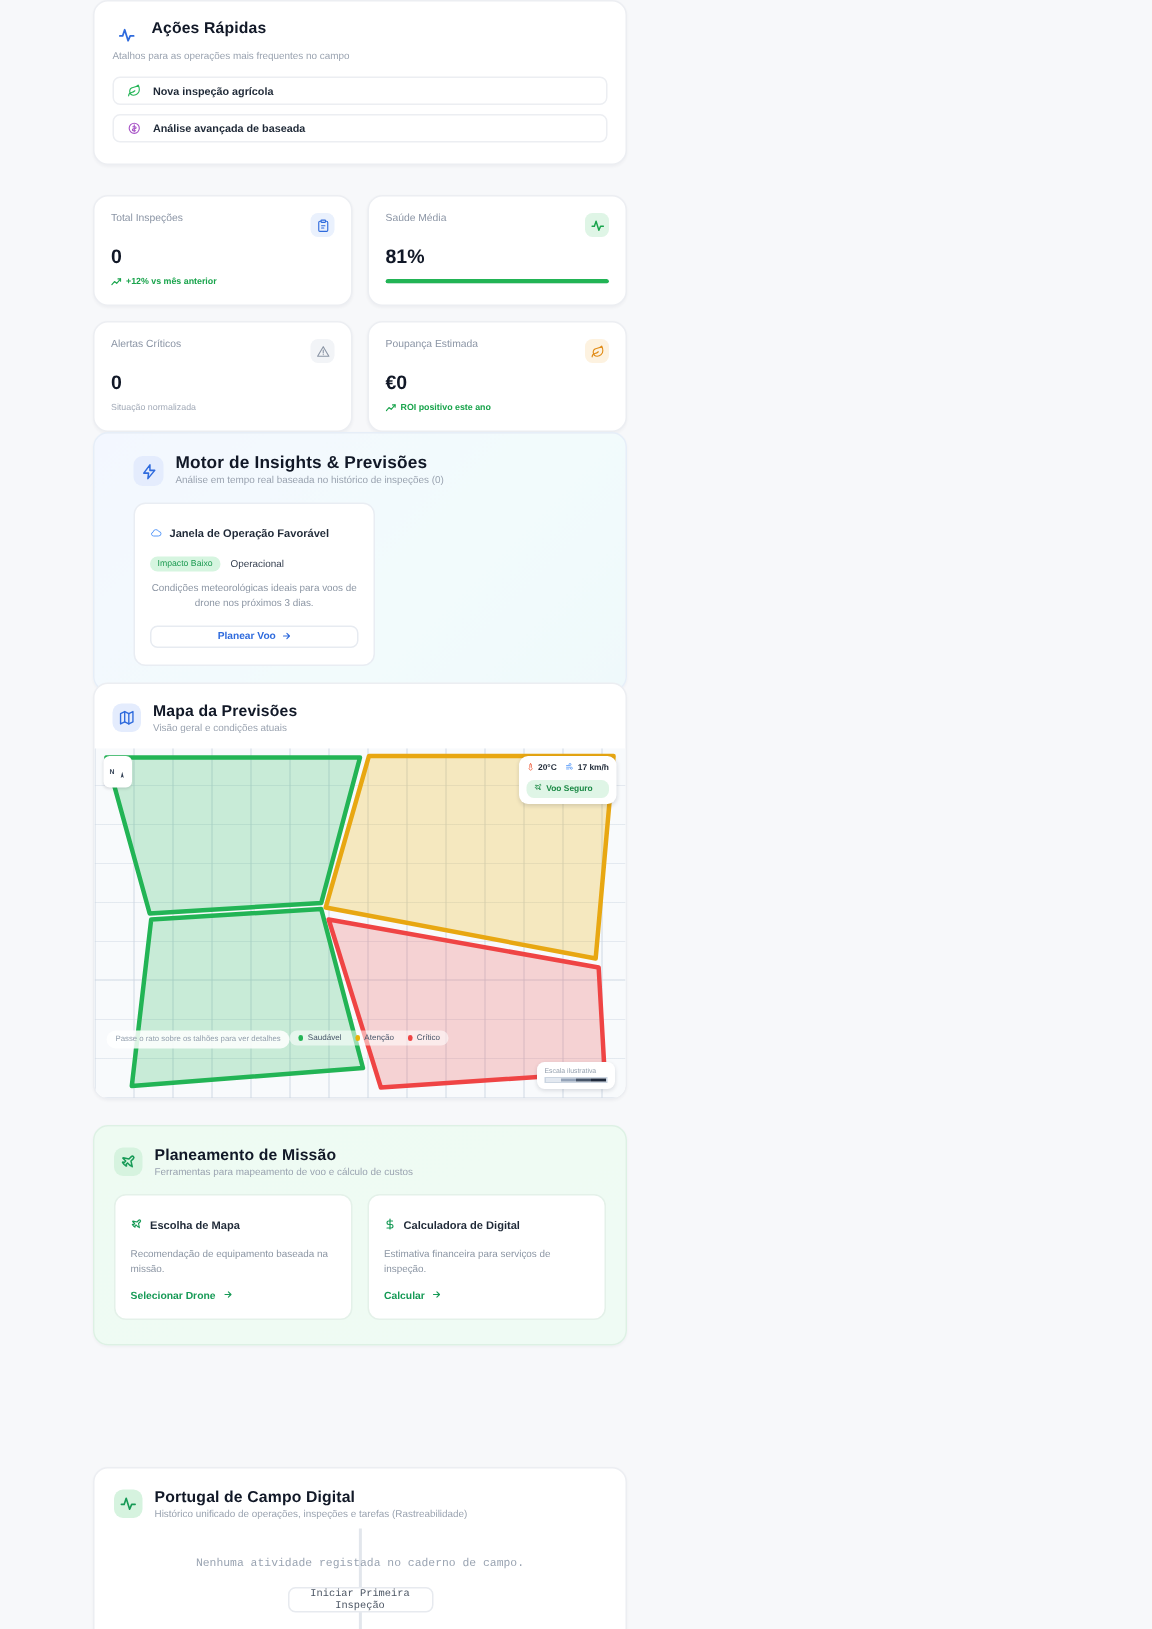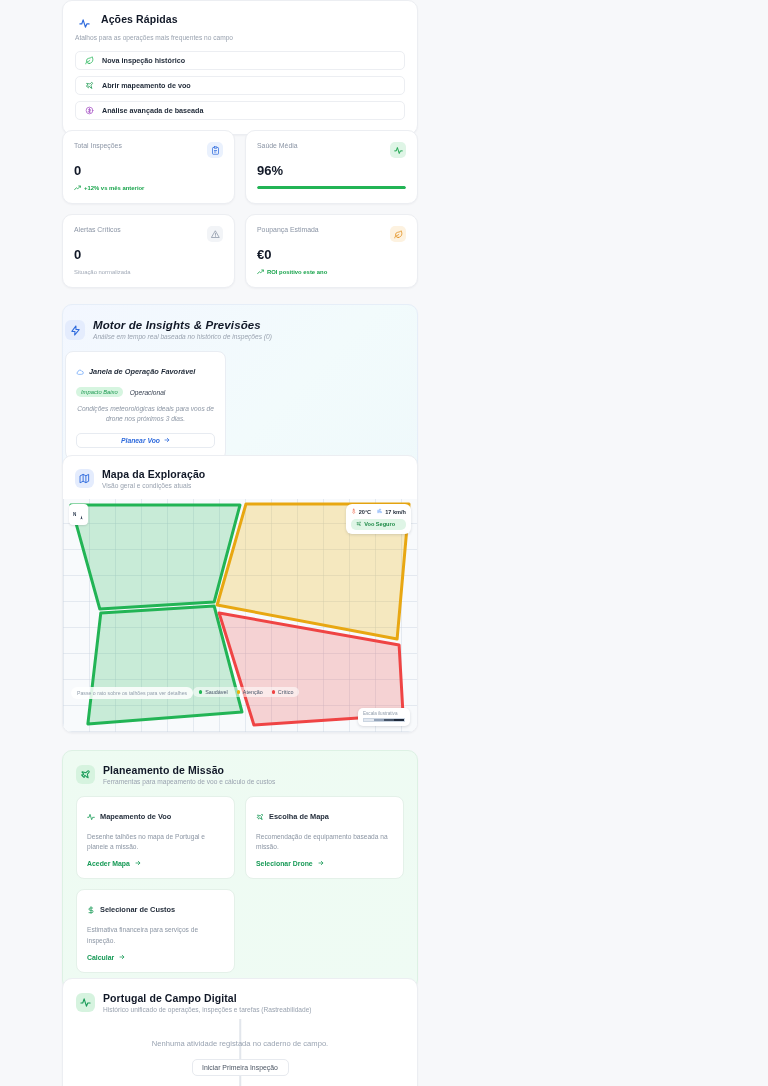--- a/index.html
+++ b/index.html
@@ -57,24 +57,23 @@
   .stat-value { font-size: 13px; font-weight: bold; color:#111827; margin-top: 6px; line-height: 1; }
   .stat-foot { display: flex; align-items: center; gap: 3px; margin-top: 8px; font-size: 5.9px; }
   .stat-foot.green { color: #19a44c; font-weight: bold; }
   .stat-foot.muted { color: #a3abb8; }
   .trend svg { width: 7px; height: 6px; display: block; }
   .bar { height: 3px; border-radius: 2px; background: #e9ecf1; margin-top: 9px; overflow: hidden; }
   .bar > i { display:block; height:100%; background:#22b455; border-radius:2px; }
 
   
   #insights {
-    top: 304px; padding: 14px 2px 16px;
+    top: 288px; padding: 14px 26px 16px;
     background: linear-gradient(135deg,#f3f7ff 0%, #f2fbfc 60%, #eff9fb 100%);
     border: 1px solid #e6eef8;
-    font-style: italic;
   }
   #insights .sec-ico { background:#e4ecfd; width: 20px; height: 20px; border-radius: 6px; }
   #insights .sec-ico svg { width: 11px; height: 11px; }
   #insights .sec-title { font-size: 11.5px; }
   .insight-card {
     margin-top: 11px; width: 161px; background: #fff; border: 1px solid #e9edf3;
     border-radius: 8px; padding: 10px 10px 11px; text-align: center;
   }
   .insight-head { display:flex; align-items:center; gap: 5px; }
   .insight-head svg { width: 8px; height: 8px; }
@@ -154,21 +153,21 @@
   .mcard-head svg { width: 8px; height: 8px; }
   .mcard-title { font-size: 7.4px; font-weight: bold; color:#1f2937; }
   .mcard-desc { font-size: 6.6px; color:#8c96a4; line-height: 1.55; margin-top: 7px; }
   .mlink { margin-top: 8px; display:flex; align-items:center; gap: 5px; cursor:pointer; }
   .mlink span { font-size: 6.9px; font-weight:bold; color:#169a56; }
   .mlink svg { width: 6px; height: 6px; }
 
   
   #journal { top: 978px; padding: 13px 13px 16px; height: 200px; }
   #journal .sec-ico { background:#d6f3df; width: 19px; height: 19px; border-radius: 6px; }
-  .empty { position: relative; margin-top: 26px; text-align: center; }
+  .empty { position: relative; margin-top: 26px; text-align: center; font-family: Liberation Mono, monospace; }
   .tl-line { position:absolute; left: 50%; top: -20px; width: 1.5px; height: 70px;
              background: #e2e6ec; transform: translateX(-50%); }
   .empty-text { position: relative; font-size: 7.6px; color:#9aa4b2; }
   .empty-btn {
     position: relative; margin: 11px auto 0; width: 97px; height: 17px;
     border: 1px solid #e7eaef; border-radius: 5px; background:#fff;
     display:flex; align-items:center; justify-content:center; cursor:pointer;
   }
   .empty-btn span { font-size: 6.9px; color:#4b5563; }
 </style>
@@ -191,29 +190,21 @@
     <div class="sec-sub" style="margin-left:0">Atalhos para as operações mais frequentes no campo</div>
 
     <div class="qa-list">
       <div class="qa-item">
         <span class="qa-ico">
           <svg viewBox="0 0 24 24" fill="none" stroke="#22b455" stroke-width="2" stroke-linecap="round" stroke-linejoin="round">
               <path d="M11 20A7 7 0 0 1 9.8 6.1C15.5 5 17 4.48 19 2c1 2 2 4.18 2 8 0 5.5-4.78 10-10 10Z"></path>
               <path d="M2 21c0-3 1.85-5.36 5.08-6C9.5 14.52 12 13 13 12"></path>
             </svg>
         </span>
-        <span class="qa-label">Nova inspeção histórico</span>
-      </div>
-      <div class="qa-item">
-        <span class="qa-ico">
-          <svg viewBox="0 0 24 24" fill="none" stroke="#1d9a52" stroke-width="2" stroke-linecap="round" stroke-linejoin="round">
-              <path d="M17.8 19.2 16 11l3.5-3.5a2.1 2.1 0 0 0-3-3L13 8 4.8 6.2a.5.5 0 0 0-.5.8l4 4-2 2-2-.5a.5.5 0 0 0-.5.8L6 16l2.7 2.2a.5.5 0 0 0 .8-.5l-.5-2 2-2 4 4a.5.5 0 0 0 .8-.5Z"></path>
-            </svg>
-        </span>
-        <span class="qa-label">Abrir mapeamento de voo</span>
+        <span class="qa-label">Nova inspeção agrícola</span>
       </div>
       <div class="qa-item">
         <span class="qa-ico">
           <svg viewBox="0 0 24 24" fill="none" stroke="#a855c7" stroke-width="2" stroke-linecap="round">
               <circle cx="12" cy="12" r="9"></circle>
               <path d="M12 6v12M9.5 9.3h4a1.8 1.8 0 0 1 0 3.6h-3a1.8 1.8 0 0 0 0 3.6h4"></path>
             </svg>
         </span>
         <span class="qa-label">Análise avançada de baseada</span>
       </div>
@@ -247,21 +238,21 @@
 
     <div class="card stat">
       <div class="stat-top">
         <span class="stat-label">Saúde Média</span>
         <span class="stat-badge" style="background:#dff5e6">
           <svg viewBox="0 0 24 24" fill="none" stroke="#19a44c" stroke-width="2.6" stroke-linecap="round" stroke-linejoin="round">
               <polyline points="2,13 6,13 9,4 14,20 17,13 22,13"></polyline>
             </svg>
         </span>
       </div>
-      <div class="stat-value">96%</div>
+      <div class="stat-value">81%</div>
       <div class="bar">
           <i id="healthfill" style="width: 100%; background: rgb(34, 180, 85);"></i>
         </div>
     </div>
 
     <div class="card stat">
       <div class="stat-top">
         <span class="stat-label">Alertas Críticos</span>
         <span class="stat-badge" style="background:#f2f4f7">
           <svg viewBox="0 0 24 24" fill="none" stroke="#8b95a5" stroke-width="2" stroke-linecap="round" stroke-linejoin="round">
@@ -339,21 +330,21 @@
 
   <section class="col card" id="mapsec">
     <div class="sec-head">
       <span class="sec-ico">
         <svg viewBox="0 0 24 24" fill="none" stroke="#2f6bdd" stroke-width="2" stroke-linecap="round" stroke-linejoin="round">
             <path d="M3 6 9 3l6 3 6-3v15l-6 3-6-3-6 3Z"></path>
             <path d="M9 3v15M15 6v15"></path>
           </svg>
       </span>
       <div>
-        <div class="sec-title">Mapa da Exploração</div>
+        <div class="sec-title">Mapa da Previsões</div>
         <div class="sec-sub">Visão geral e condições atuais</div>
       </div>
     </div>
 
     <div class="map-wrap">
       <svg class="plots" viewBox="0 0 356 233" preserveAspectRatio="none">
         <polygon id="plot0" stroke-width="3" stroke-linejoin="round" points="8,6 178,6 152,103 37,110" fill="rgba(34,180,85,.22)" stroke="#22b455"></polygon>
         <polygon id="plot1" stroke-width="3" stroke-linejoin="round" points="184,5 348,5 336,140 155,106" fill="rgba(234,179,8,.25)" stroke="#e8a712"></polygon>
         <polygon id="plot2" stroke-width="3" stroke-linejoin="round" points="38,114 152,107 180,213 25,225" fill="rgba(34,180,85,.22)" stroke="#22b455"></polygon>
         <polygon id="plot3" stroke-width="3" stroke-linejoin="round" points="157,114 338,146 342,216 192,226" fill="rgba(239,68,68,.22)" stroke="#ef4444"></polygon>
@@ -435,39 +426,20 @@
             <path d="M17.8 19.2 16 11l3.5-3.5a2.1 2.1 0 0 0-3-3L13 8 4.8 6.2a.5.5 0 0 0-.5.8l4 4-2 2-2-.5a.5.5 0 0 0-.5.8L6 16l2.7 2.2a.5.5 0 0 0 .8-.5l-.5-2 2-2 4 4a.5.5 0 0 0 .8-.5Z"></path>
           </svg>
       </span>
       <div>
         <div class="sec-title">Planeamento de Missão</div>
         <div class="sec-sub">Ferramentas para mapeamento de voo e cálculo de custos</div>
       </div>
     </div>
 
     <div class="mgrid">
-      <div class="mcard">
-        <div class="mcard-head">
-          <span>
-            <svg viewBox="0 0 24 24" fill="none" stroke="#169a56" stroke-width="2.4" stroke-linecap="round" stroke-linejoin="round">
-                <polyline points="2,13 6,13 9,4 14,20 17,13 22,13"></polyline>
-              </svg>
-          </span>
-          <span class="mcard-title">Mapeamento de Voo</span>
-        </div>
-        <div class="mcard-desc">Desenhe talhões no mapa de Portugal e planeie a missão.</div>
-        <div class="mlink">
-          <span>Aceder Mapa</span>
-          <span>
-            <svg viewBox="0 0 24 24" fill="none" stroke="#169a56" stroke-width="3" stroke-linecap="round" stroke-linejoin="round">
-                <path d="M4 12h15M13 5l7 7-7 7"></path>
-              </svg>
-          </span>
-        </div>
-      </div>
 
       <div class="mcard">
         <div class="mcard-head">
           <span>
             <svg viewBox="0 0 24 24" fill="none" stroke="#169a56" stroke-width="2.2" stroke-linecap="round" stroke-linejoin="round">
                 <path d="M17.8 19.2 16 11l3.5-3.5a2.1 2.1 0 0 0-3-3L13 8 4.8 6.2a.5.5 0 0 0-.5.8l4 4-2 2-2-.5a.5.5 0 0 0-.5.8L6 16l2.7 2.2a.5.5 0 0 0 .8-.5l-.5-2 2-2 4 4a.5.5 0 0 0 .8-.5Z"></path>
               </svg>
           </span>
           <span class="mcard-title">Escolha de Mapa</span>
         </div>
@@ -483,21 +455,21 @@
       </div>
 
       <div class="mcard">
         <div class="mcard-head">
           <span>
             <svg viewBox="0 0 24 24" fill="none" stroke="#169a56" stroke-width="2.4" stroke-linecap="round">
                 <path d="M12 2v20"></path>
                 <path d="M17 6H9.5a3.5 3.5 0 0 0 0 7h5a3.5 3.5 0 0 1 0 7H6"></path>
               </svg>
           </span>
-          <span class="mcard-title">Selecionar de Custos</span>
+          <span class="mcard-title">Calculadora de Digital</span>
         </div>
         <div class="mcard-desc">Estimativa financeira para serviços de inspeção.</div>
         <div class="mlink">
           <span>Calcular</span>
           <span>
             <svg viewBox="0 0 24 24" fill="none" stroke="#169a56" stroke-width="3" stroke-linecap="round" stroke-linejoin="round">
                 <path d="M4 12h15M13 5l7 7-7 7"></path>
               </svg>
           </span>
         </div>

